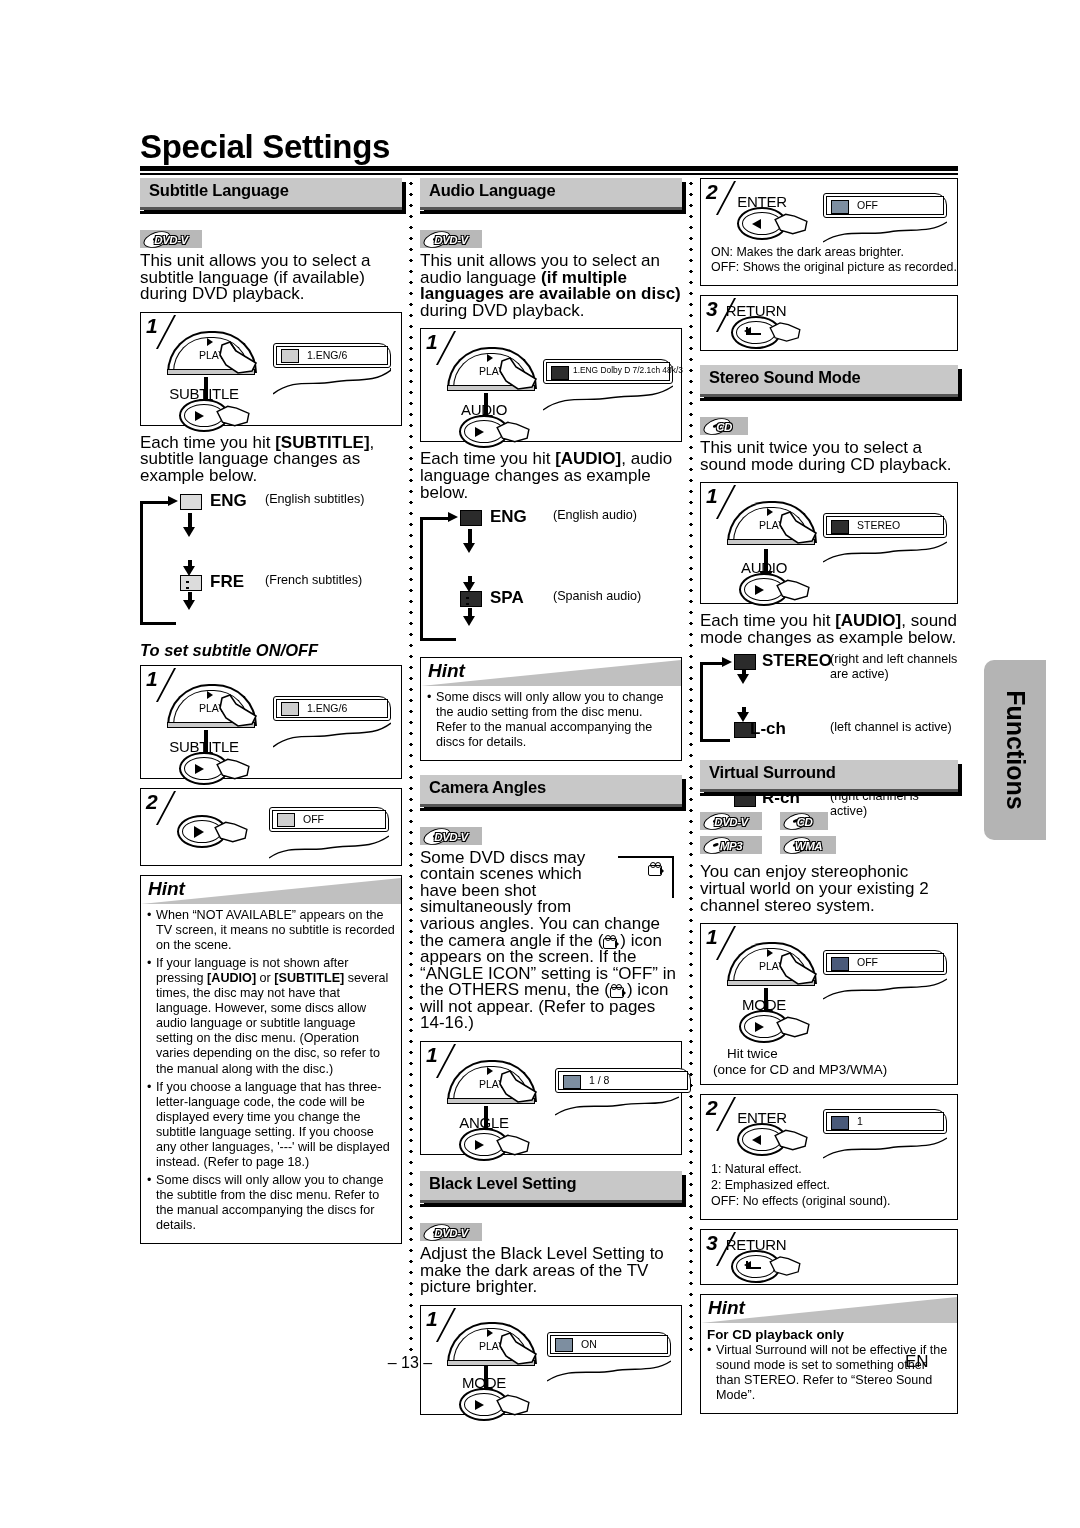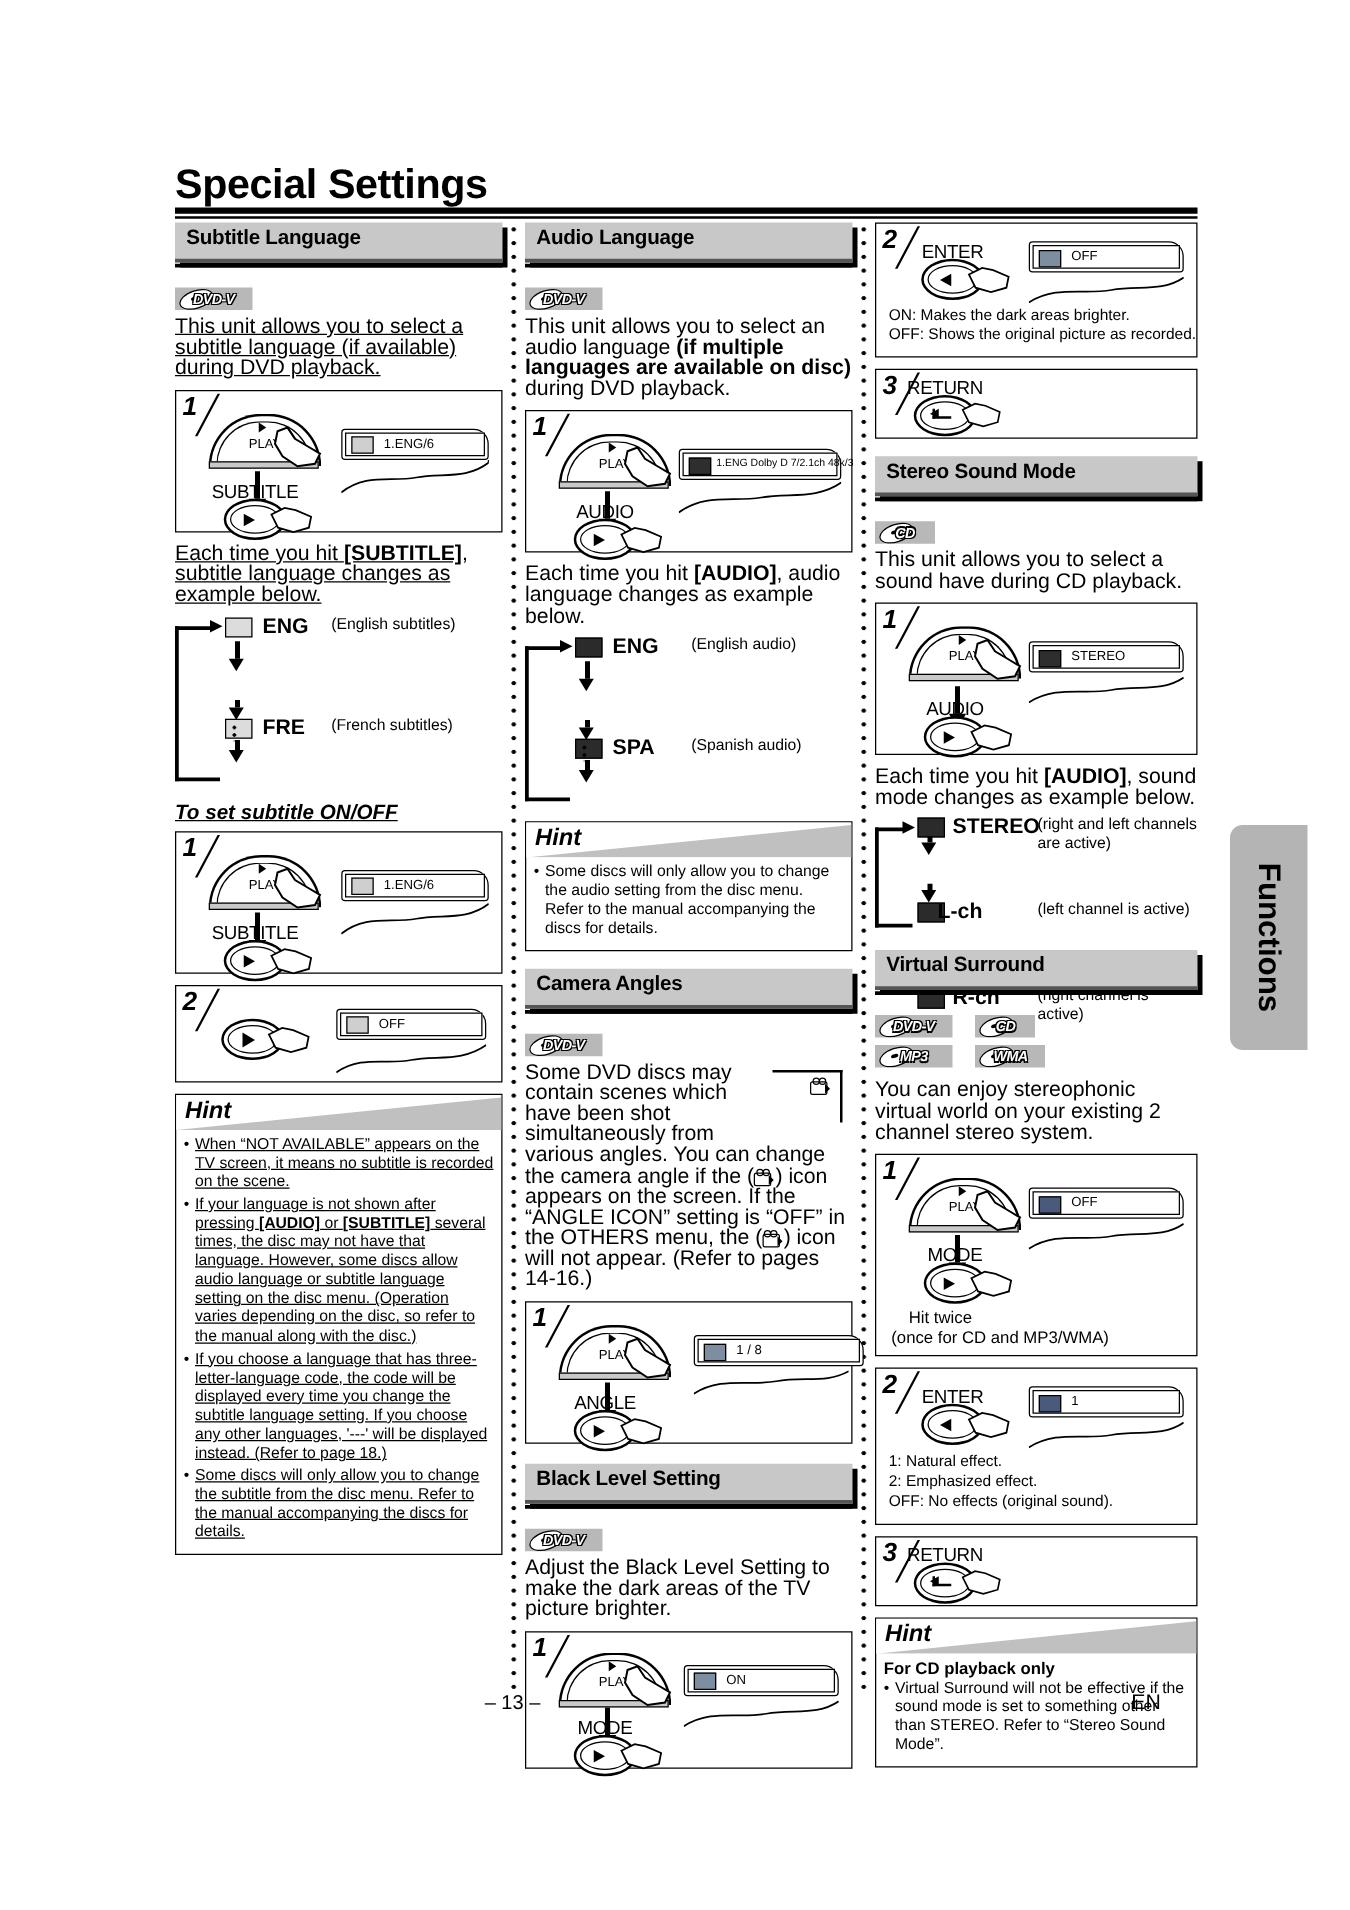--- a/index.html
+++ b/index.html
@@ -14,21 +14,21 @@
   
   .page-title{
     position:absolute;left:140px;top:128px;
     font-size:33px;font-weight:bold;letter-spacing:-.3px;
   }
   .title-rule{position:absolute;left:140px;top:166px;width:818px;height:5px;background:#000;}
   .title-rule2{position:absolute;left:140px;top:173px;width:818px;height:2px;background:#000;}
 
   
   .col{position:absolute;top:178px;}
-  .col1{left:140px;width:262px;text-decoration:underline;}
+  .col1{left:140px;width:262px;}
   .col2{left:420px;width:262px;}
   .col3{left:700px;width:258px;}
 
   
   .vsep{position:absolute;top:178px;width:4px;height:1180px;
     background-image:radial-gradient(circle, #000 1.6px, rgba(0,0,0,0) 1.8px);
     background-size:4px 11px;background-repeat:repeat-y;}
   .vsep-a{left:409px;}
   .vsep-b{left:689px;}
 
@@ -682,21 +682,21 @@
         <span>Stereo Sound Mode</span>
       </div>
       <div class="sec-underline"></div>
     </div>
 
     <div class="badge" style="width:48px">
       <span class="disc"></span>
       <span class="bt">CD</span>
     </div>
 
-    <p class="bt-p">This unit allows you to select a sound have during CD playback.</p>
+    <p class="bt-p">This unit twice you to select a sound mode during CD playback.</p>
 
     <div class="stepbox" style="height:120px">
       <div class="stepnum">1</div>
       <div class="stepslash"></div>
       <div class="playbtn" style="left:26px;top:18px">
         <div class="arc">
             <div class="arc2"></div>
           <div class="tri"></div>
           <div class="lbl">PLAY</div>
         </div>

